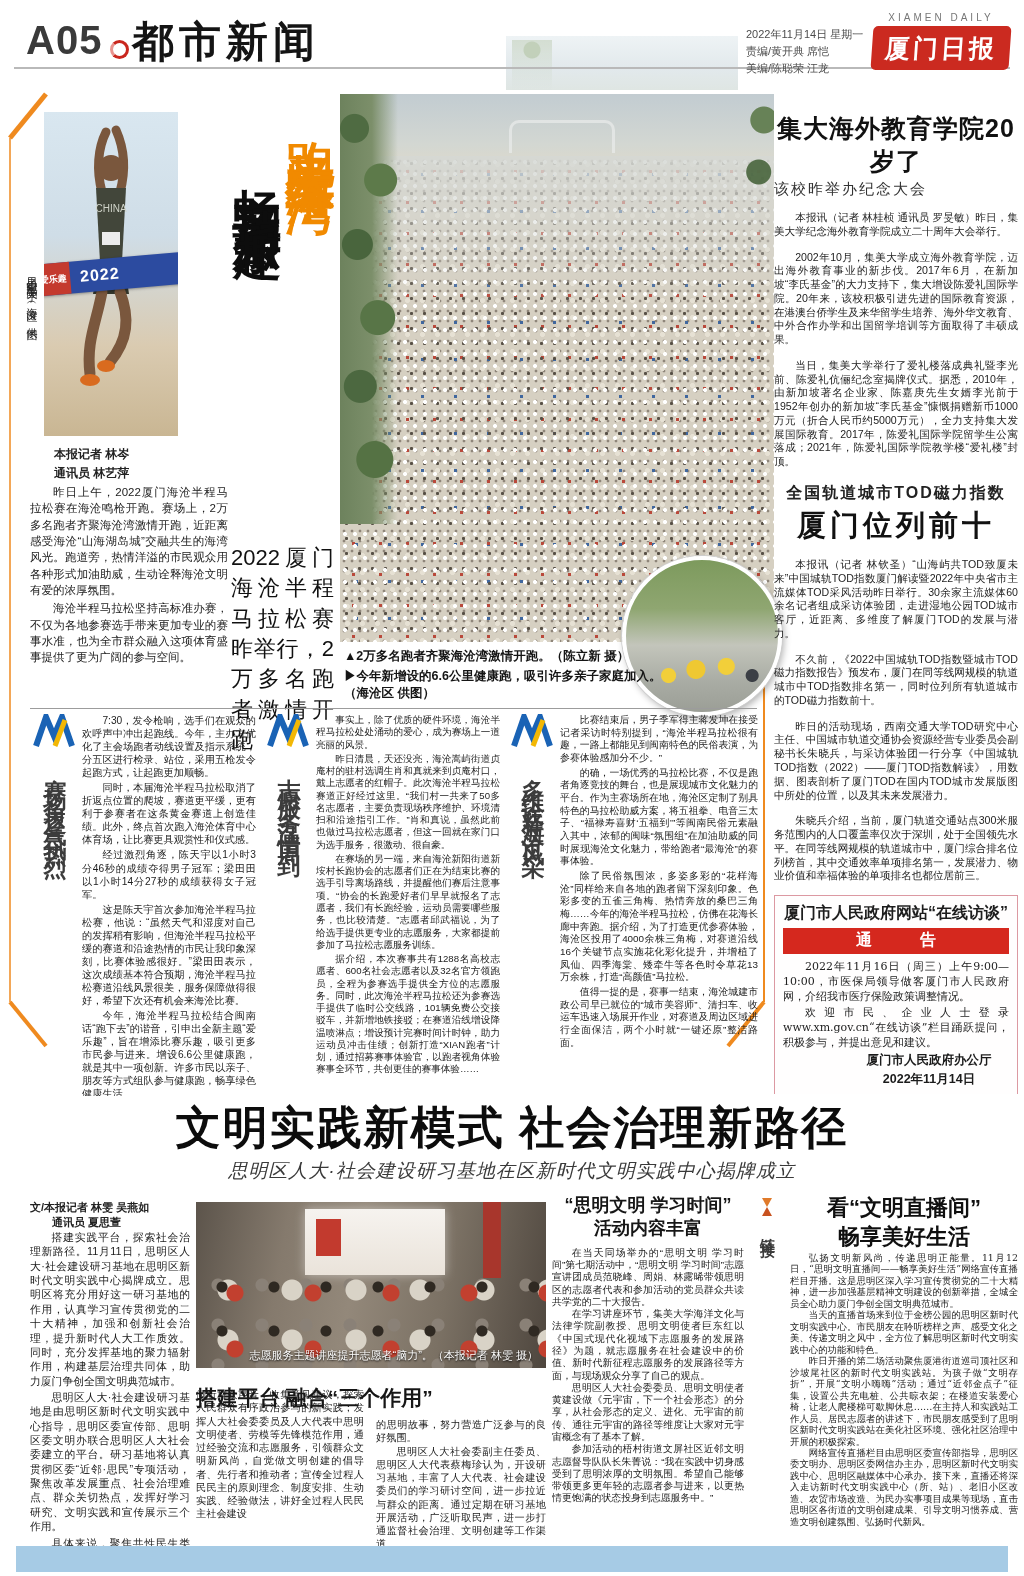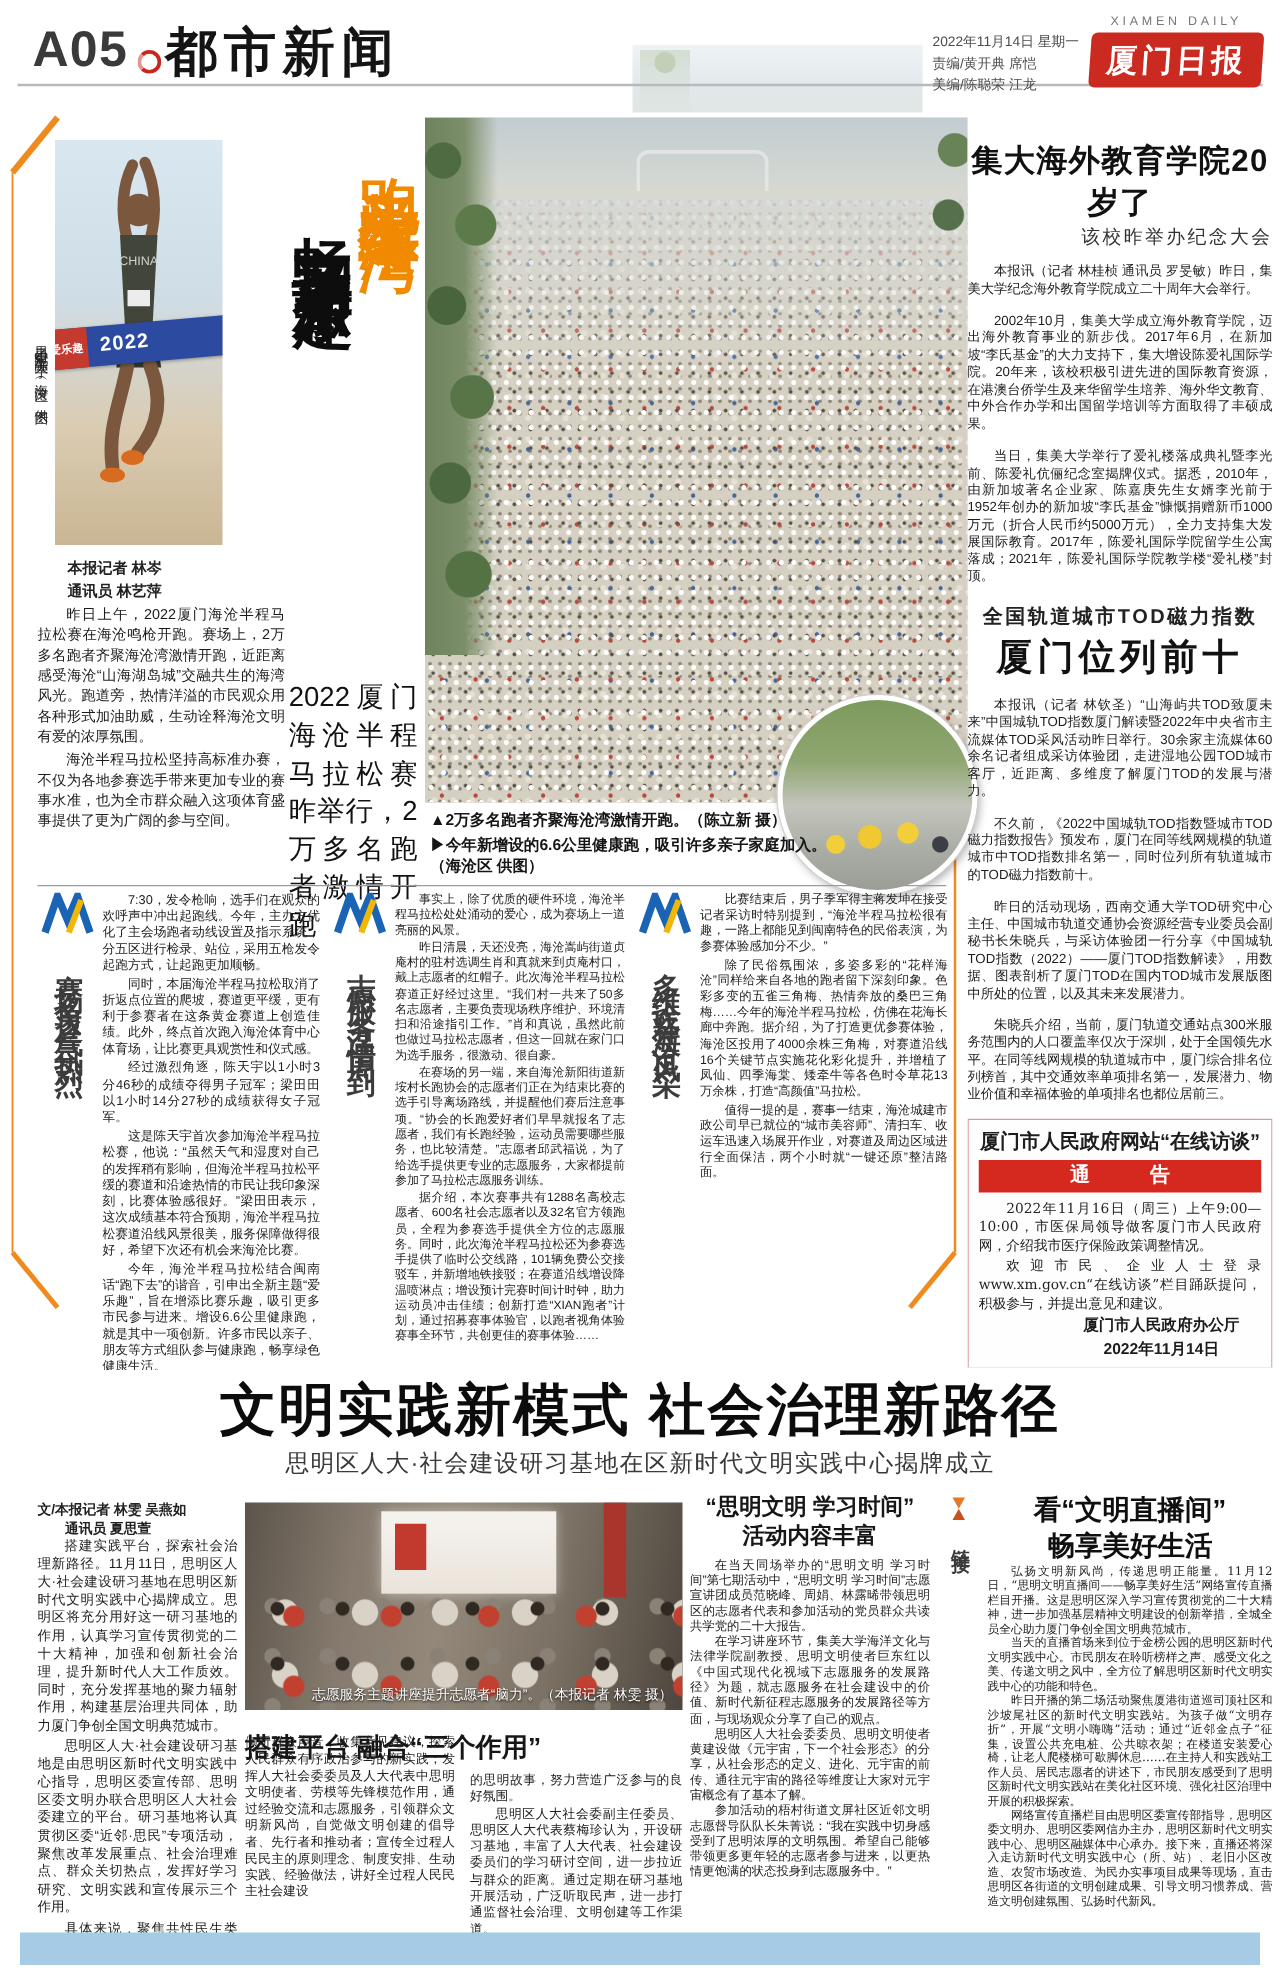--- a/index.html
+++ b/index.html
@@ -85,36 +85,36 @@
   .sec-title{writing-mode:vertical-rl;text-orientation:upright;font-size:23px;font-weight:700;
      letter-spacing:11px;color:#3c3c3c;margin-top:12px;}
   .sec-body{flex:1;}
   .sp{line-height:1.28;text-align:justify;text-indent:2em;color:#1c1c1c;margin:0 0 2px;}
   .sec1 .sp{font-size:10.2px;}
   .sec2 .sp{font-size:9.6px;}
   .sec3 .sp{font-size:9.9px;}
   
   .rrail{left:774px;top:108px;width:244px;height:986px;overflow:hidden;}
   .art-title{font-size:25px;font-weight:900;color:#111;text-align:center;letter-spacing:1px;margin:4px 0 2px;}
-  .art-sub{font-size:15px;color:#333;text-align:right;margin:0 0 6px;letter-spacing:2px;}
+  .art-sub{font-size:15px;color:#333;text-align:left;margin:0 0 6px;letter-spacing:2px;}
   .kicker{font-size:16px;font-weight:600;color:#222;text-align:center;letter-spacing:2px;margin:14px 0 0;}
   .art-title2{font-size:29px;font-weight:900;color:#111;text-align:center;letter-spacing:4px;margin:2px 0 6px;}
   .rp{font-size:10.6px;line-height:1.3;text-align:justify;text-indent:2em;color:#1c1c1c;margin:12px 0 1px;}
   .notice{border:1px solid #dc99a2;padding:6px 8px;margin-top:12px;background:#fffefe;}
   .notice-org{text-align:center;font-size:16px;font-weight:700;color:#1d1d1d;margin:1px 0 4px;}
   .notice-banner{background:#d5281e;color:#fff;text-align:center;font-size:16px;font-weight:700;
      letter-spacing:16px;text-indent:16px;padding:2px 0 3px;margin-bottom:5px;}
   .np{font-family:"DejaVu Serif",serif;font-size:11px;line-height:1.38;text-align:justify;
      text-indent:2em;color:#222;margin:0;}
   .nsign{font-size:12.5px;font-weight:700;text-align:center;padding-left:66px;margin-top:2px;}
   
   .big-head{left:60px;top:1098px;width:904px;text-align:center;font-size:45px;font-weight:900;
      color:#0c0c0c;letter-spacing:2px;}
   .big-deck{left:112px;top:1158px;width:800px;text-align:center;font-size:19px;color:#3a3a3a;
-     letter-spacing:1px;}
+     letter-spacing:1px;font-style:italic;}
   .bcol1{left:30px;top:1200px;width:160px;height:362px;overflow:hidden;}
   .bbyl{font-size:11px;color:#222;margin:0;font-weight:700;}
   .bp{font-size:10.8px;line-height:1.33;text-align:justify;text-indent:2em;color:#1c1c1c;margin:0 0 2px;}
   .photo-conf{left:196px;top:1202px;width:350px;height:166px;overflow:hidden;
      background:linear-gradient(100deg,#5c544b,#857a6d 25%,#93887a 45%,#7b7164 70%,#4e463e);}
   .pc-screen{position:absolute;left:31%;top:4%;width:40%;height:40%;
      background:linear-gradient(180deg,#f6f3ef,#eae3da);box-shadow:0 0 10px rgba(255,255,255,.45);}
   .pc-logo{position:absolute;left:8%;top:16%;width:18%;height:56%;background:#c23a2e;}
   .pc-flag{position:absolute;right:13%;top:0;width:18px;height:46%;background:#a8362c;}
   .pc-crowd{position:absolute;left:0;bottom:0;width:100%;height:62%;
@@ -254,20 +254,21 @@
   <div class="sec sec3" style="left:508px;width:250px;">
     <div class="sec-rail">
       <svg width="46" height="34" viewBox="0 0 46 34">
         <path d="M3 32 L13 3 L21 22 L29 3 L39 32" stroke="#1a63b5" stroke-width="6" fill="none"></path>
         <path d="M22 32 L32 6" stroke="#f2b705" stroke-width="5" fill="none"></path>
       </svg>
       <div class="sec-title">多维诠释海沧风采</div>
     </div>
     <div class="sec-body">
       <p class="sp">比赛结束后，男子季军得主蒋发坤在接受记者采访时特别提到，“海沧半程马拉松很有趣，一路上都能见到闽南特色的民俗表演，为参赛体验感加分不少。”</p>
+      <p class="sp">的确，一场优秀的马拉松比赛，不仅是跑者角逐竞技的舞台，也是展现城市文化魅力的平台。作为主赛场所在地，海沧区定制了别具特色的马拉松助威方案，将五祖拳、电音三太子、“福禄寿喜财‘五福到’”等闽南民俗元素融入其中，浓郁的闽味“氛围组”在加油助威的同时展现海沧文化魅力，带给跑者“最海沧”的赛事体验。</p>
       <p class="sp">除了民俗氛围浓，多姿多彩的“花样海沧”同样给来自各地的跑者留下深刻印象。色彩多变的五雀三角梅、热情奔放的桑巴三角梅……今年的海沧半程马拉松，仿佛在花海长廊中奔跑。据介绍，为了打造更优参赛体验，海沧区投用了4000余株三角梅，对赛道沿线16个关键节点实施花化彩化提升，并增植了凤仙、四季海棠、矮牵牛等各色时令草花13万余株，打造“高颜值”马拉松。</p>
       <p class="sp">值得一提的是，赛事一结束，海沧城建市政公司早已就位的“城市美容师”、清扫车、收运车迅速入场展开作业，对赛道及周边区域进行全面保洁，两个小时就“一键还原”整洁路面。</p>
     </div>
   </div>
 
   <div class="abs rrail">
     <div>
       <div class="art-title">集大海外教育学院20岁了</div>
       <div class="art-sub">该校昨举办纪念大会</div>
       <p class="rp">本报讯（记者 林桂桢 通讯员 罗旻敏）昨日，集美大学纪念海外教育学院成立二十周年大会举行。</p>

